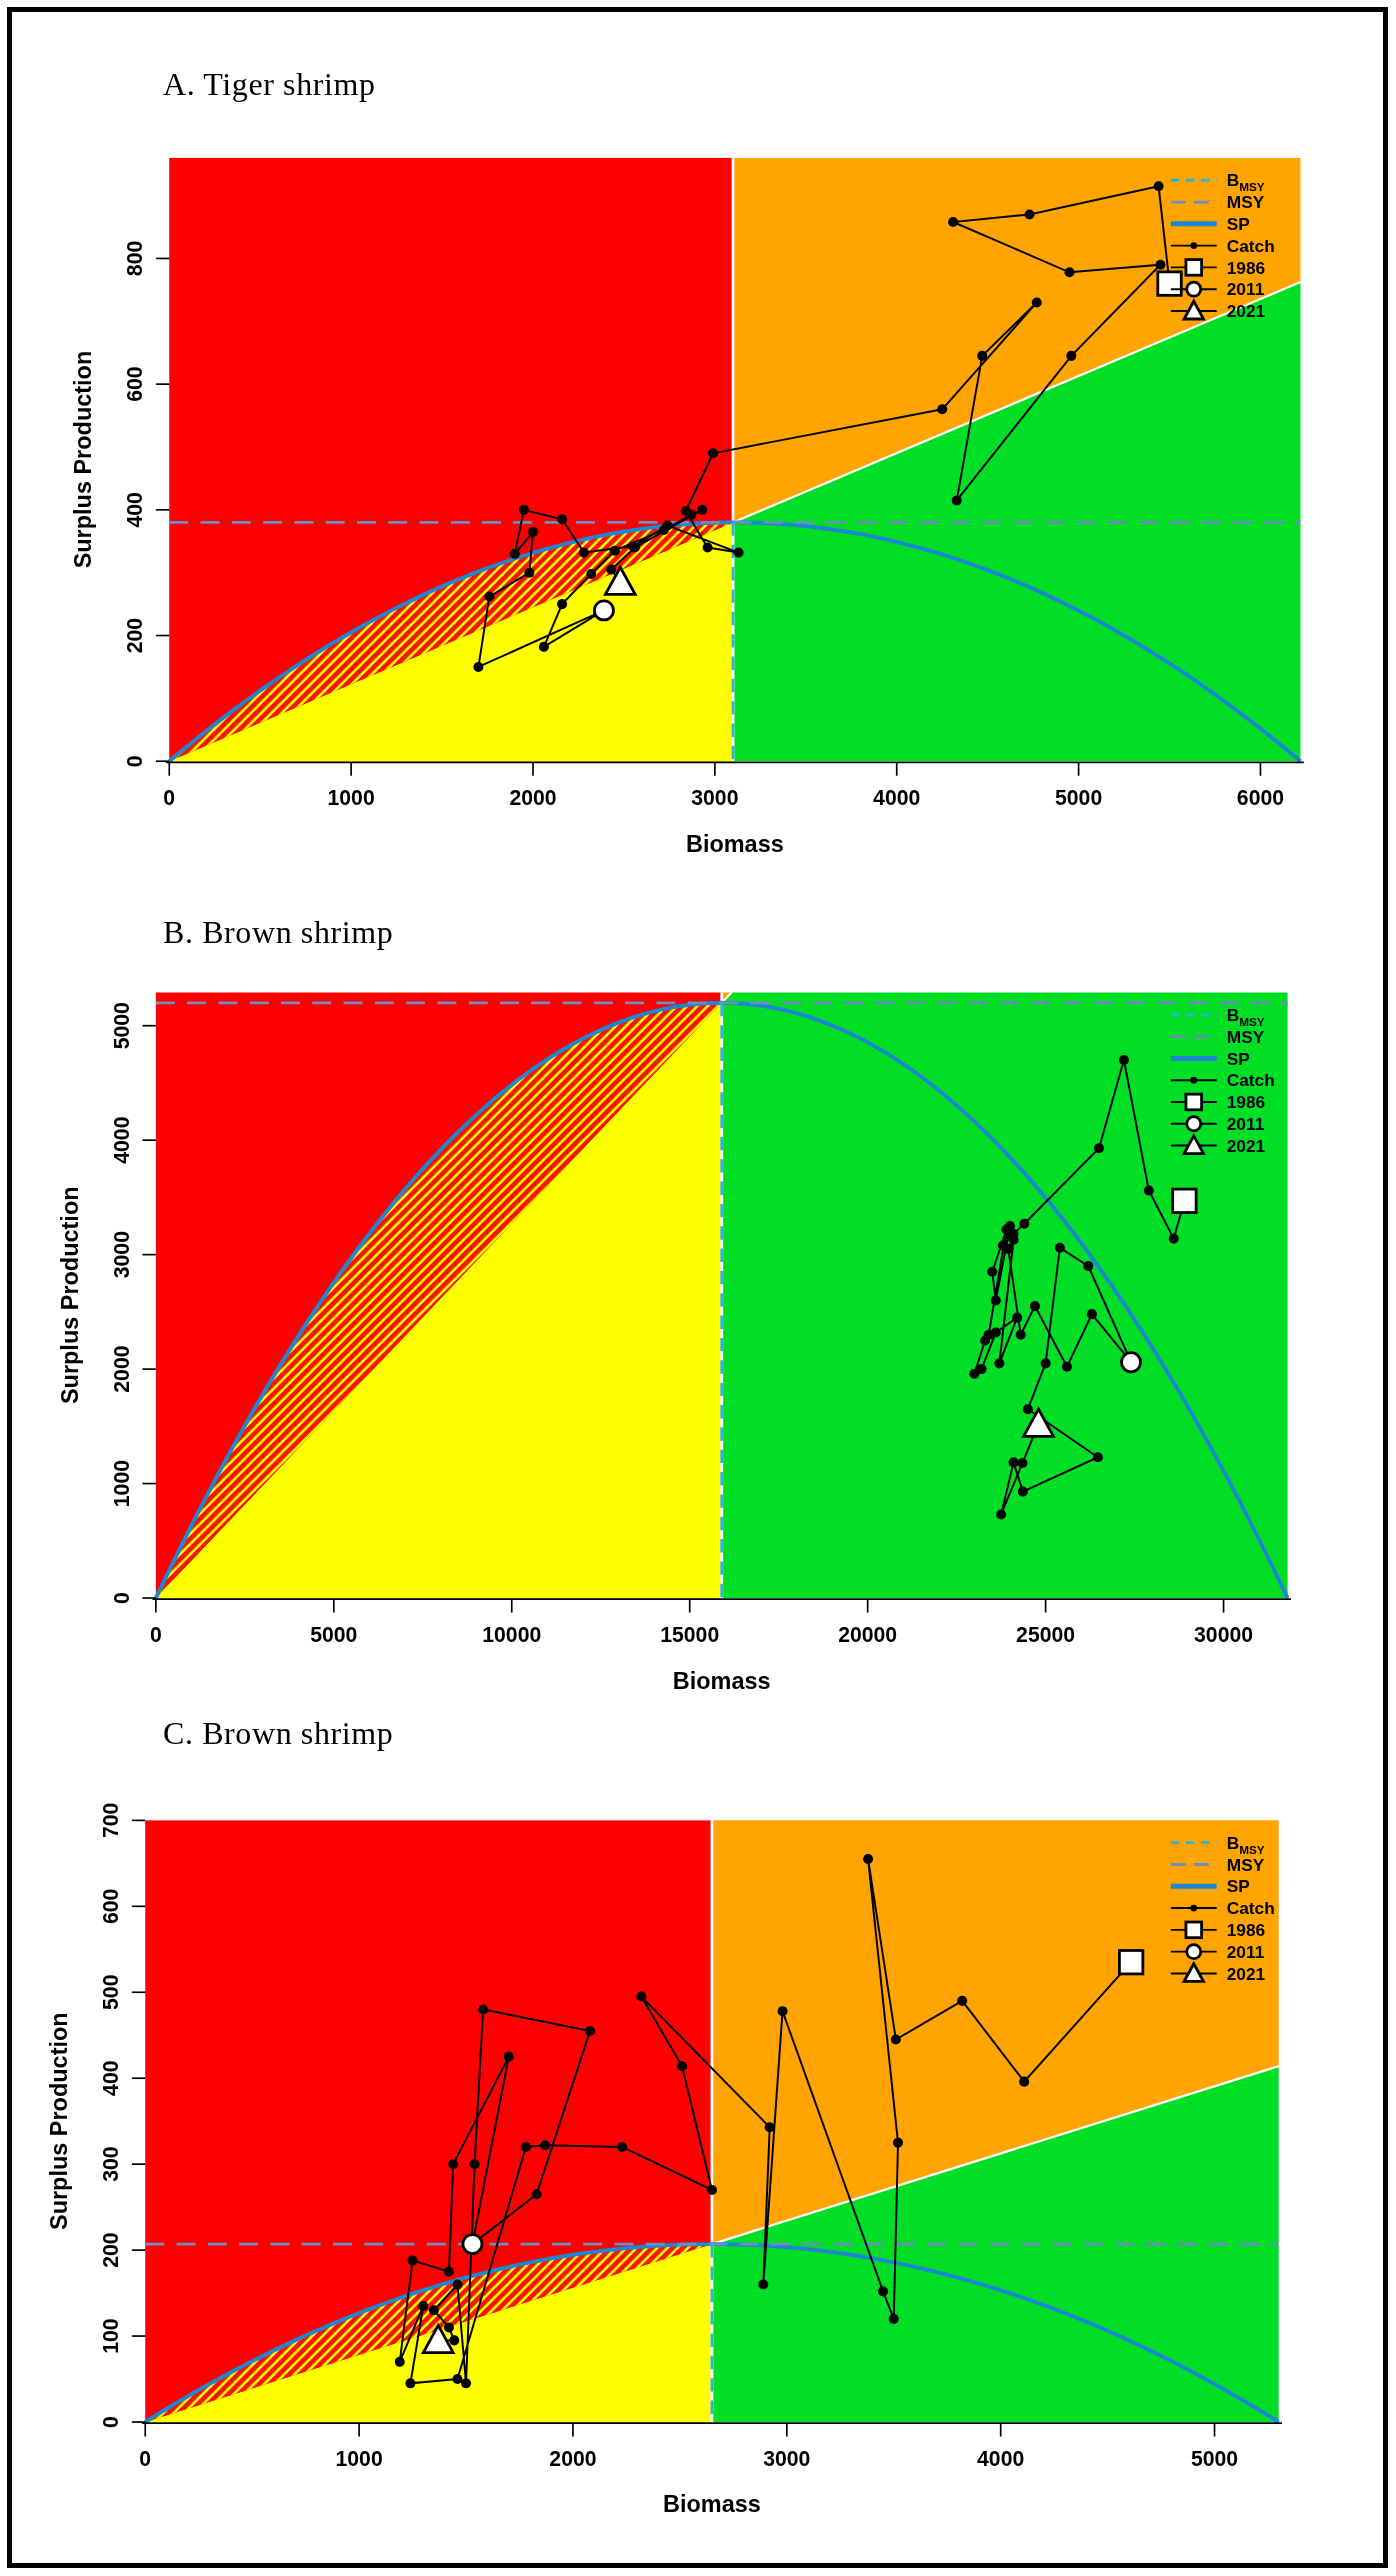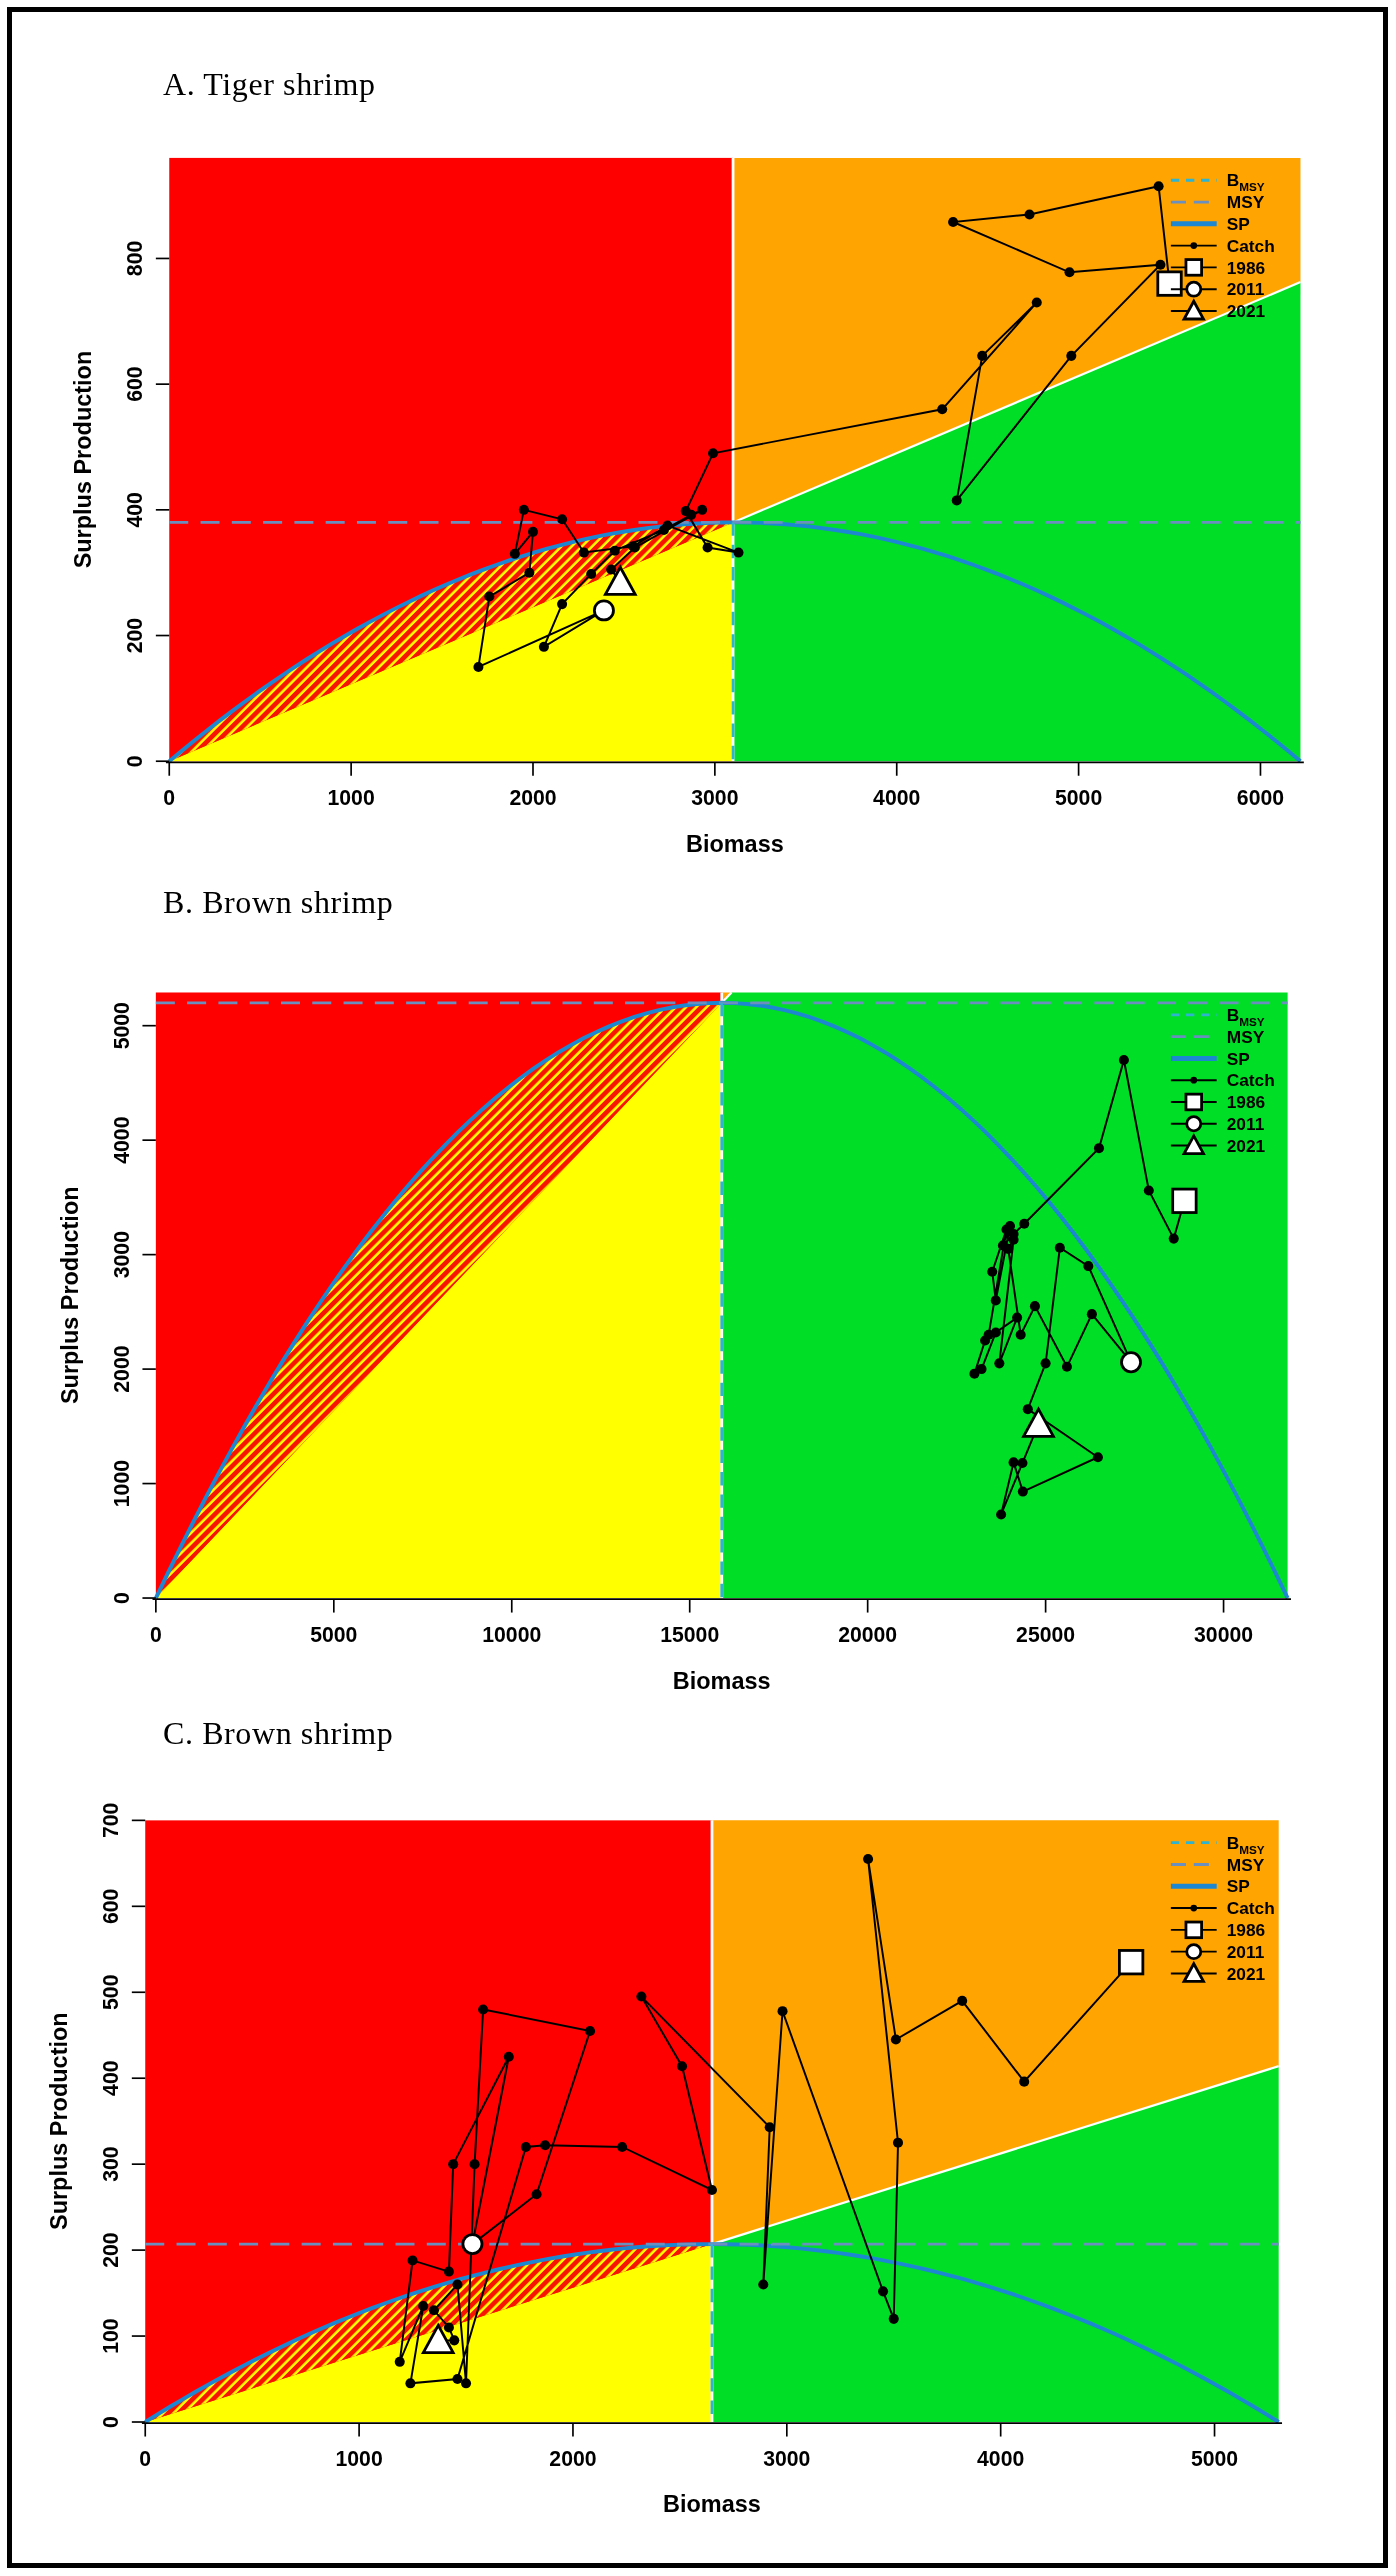--- a/index.html
+++ b/index.html
@@ -11,21 +11,21 @@
   #fig{position:absolute;left:0;top:0;}
   text{font-family:"Liberation Sans",sans-serif;}
 </style>
 </head>
 <body>
 
 <div id="page">
   <div id="frame"></div>
 
   <div class="panel-title" style="left:163px;top:66px;">A. Tiger shrimp</div>
-  <div class="panel-title" style="left:163px;top:884px;">B. Brown shrimp</div>
+  <div class="panel-title" style="left:163px;top:914px;">B. Brown shrimp</div>
   <div class="panel-title" style="left:163px;top:1715px;">C. Brown shrimp</div>
 
   <svg id="fig" width="1396" height="2576" viewBox="0 0 2499 4610">
       <defs>
         <pattern id="hatch" width="13" height="13" patternUnits="userSpaceOnUse" patternTransform="rotate(45)">
           <rect x="0" y="0" width="13" height="13" fill="#FFFF00"></rect>
           <rect x="0" y="0" width="8.5" height="13" fill="#F81500"></rect>
         </pattern>
       </defs>
       <g>

